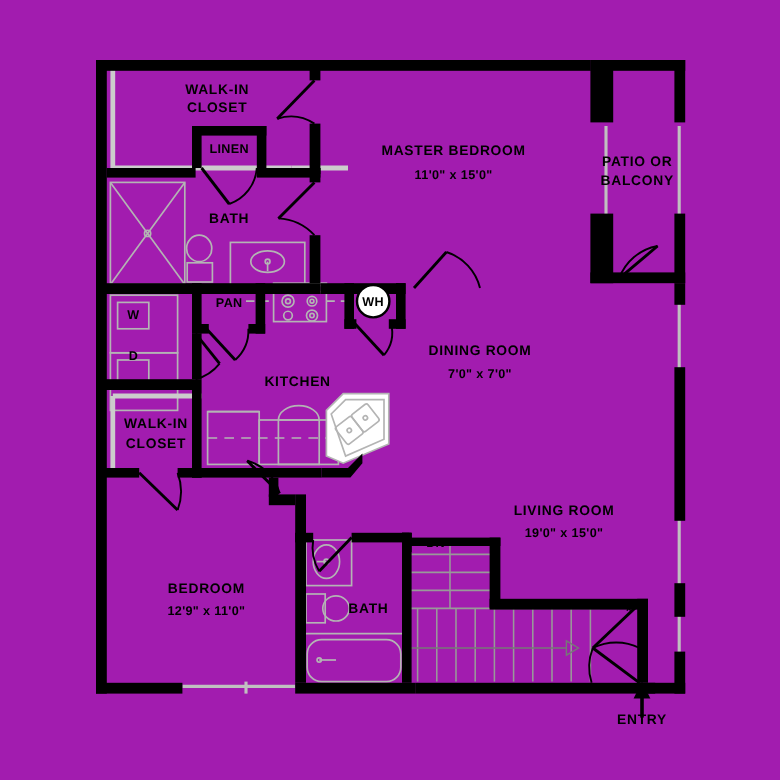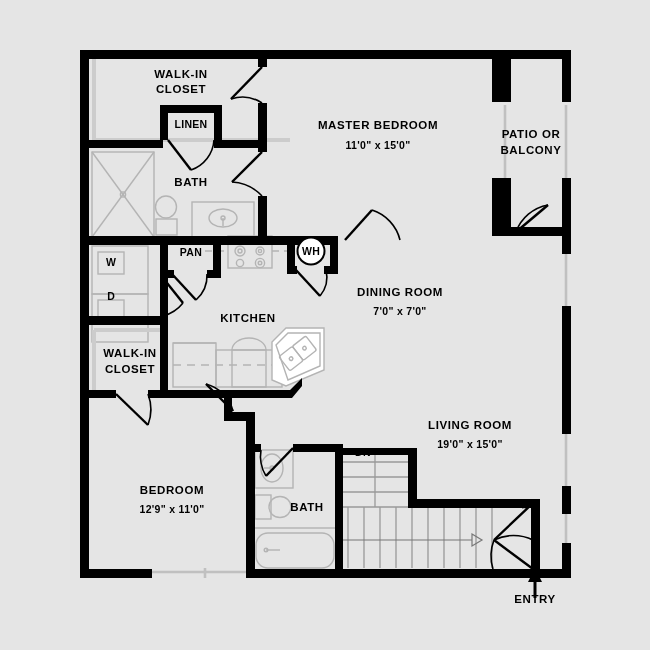--- a/index.html
+++ b/index.html
@@ -10,21 +10,21 @@
   body {
     width: 650px;
     height: 650px;
     font-family: "Liberation Sans", sans-serif;
     overflow: hidden;
   }
   #floorplan-root {
     position: relative;
     width: 650px;
     height: 650px;
-    background: #e5e5e5;
+    background: #a21caf;
   }
   svg#plan {
     display: block;
     width: 650px;
     height: 650px;
   }
   .rm-label {
     font-family: "Liberation Sans", sans-serif;
     font-weight: bold;
     fill: #000000;

